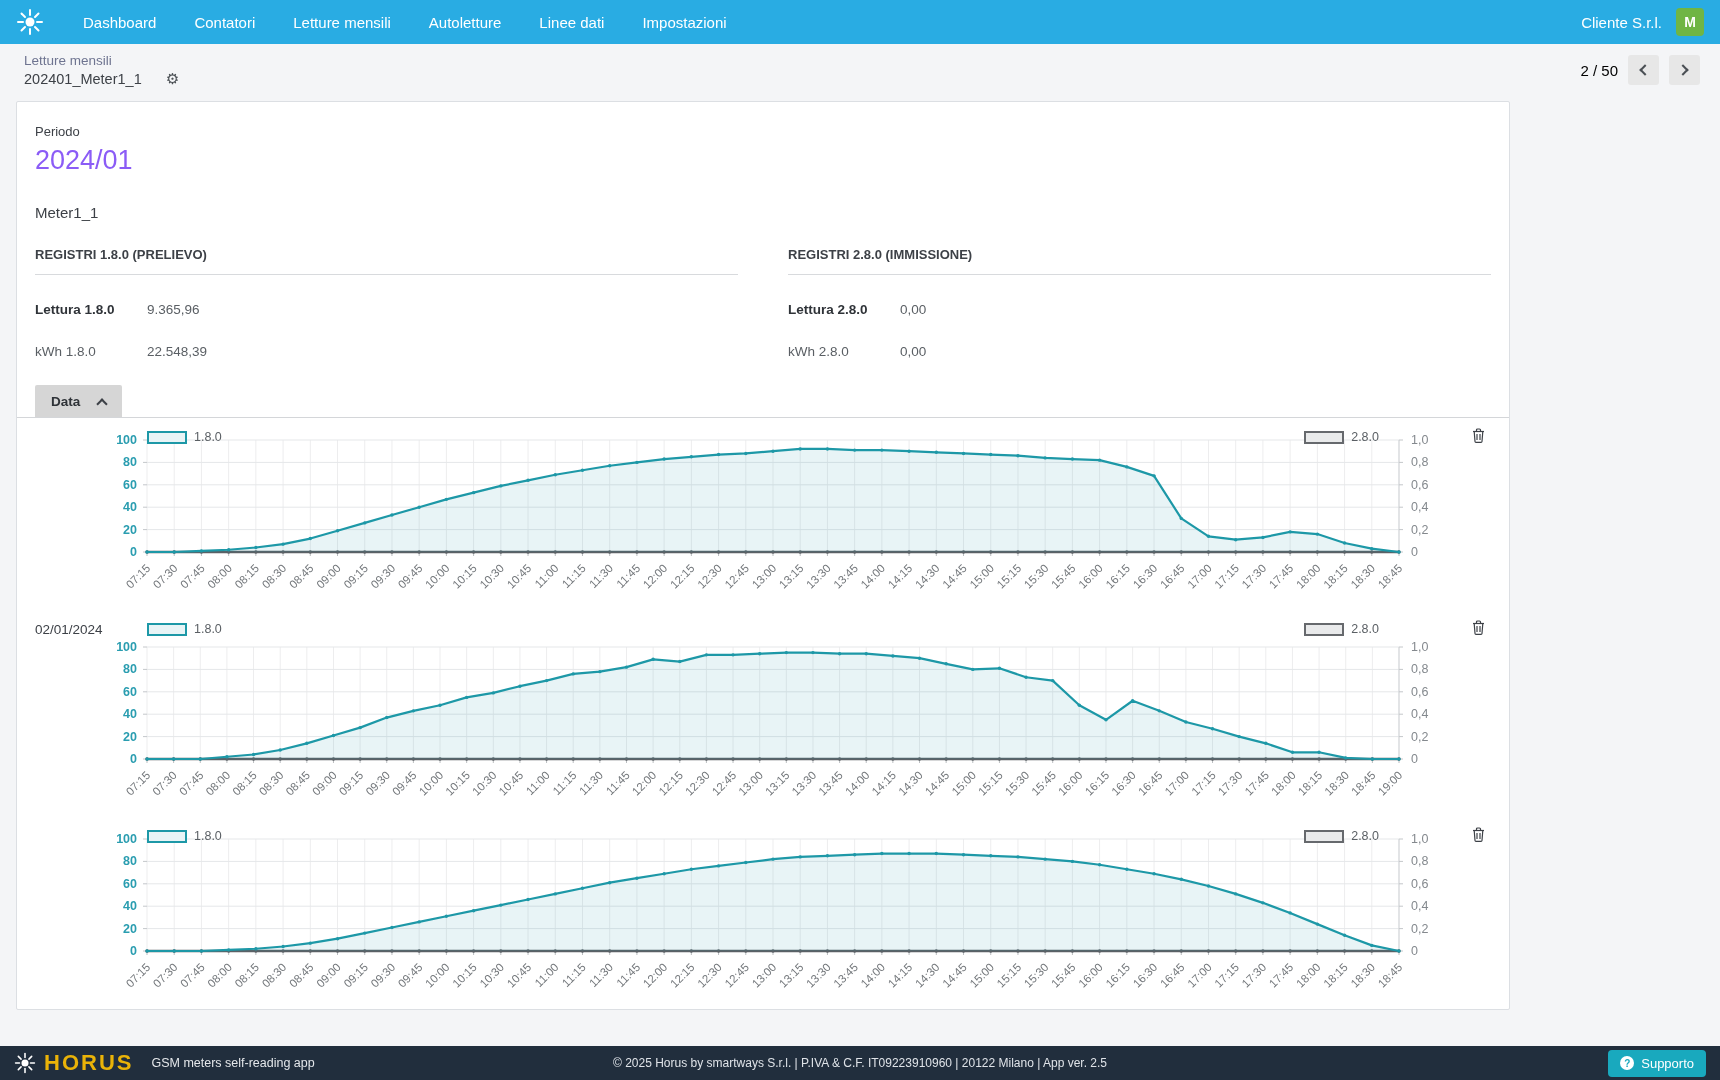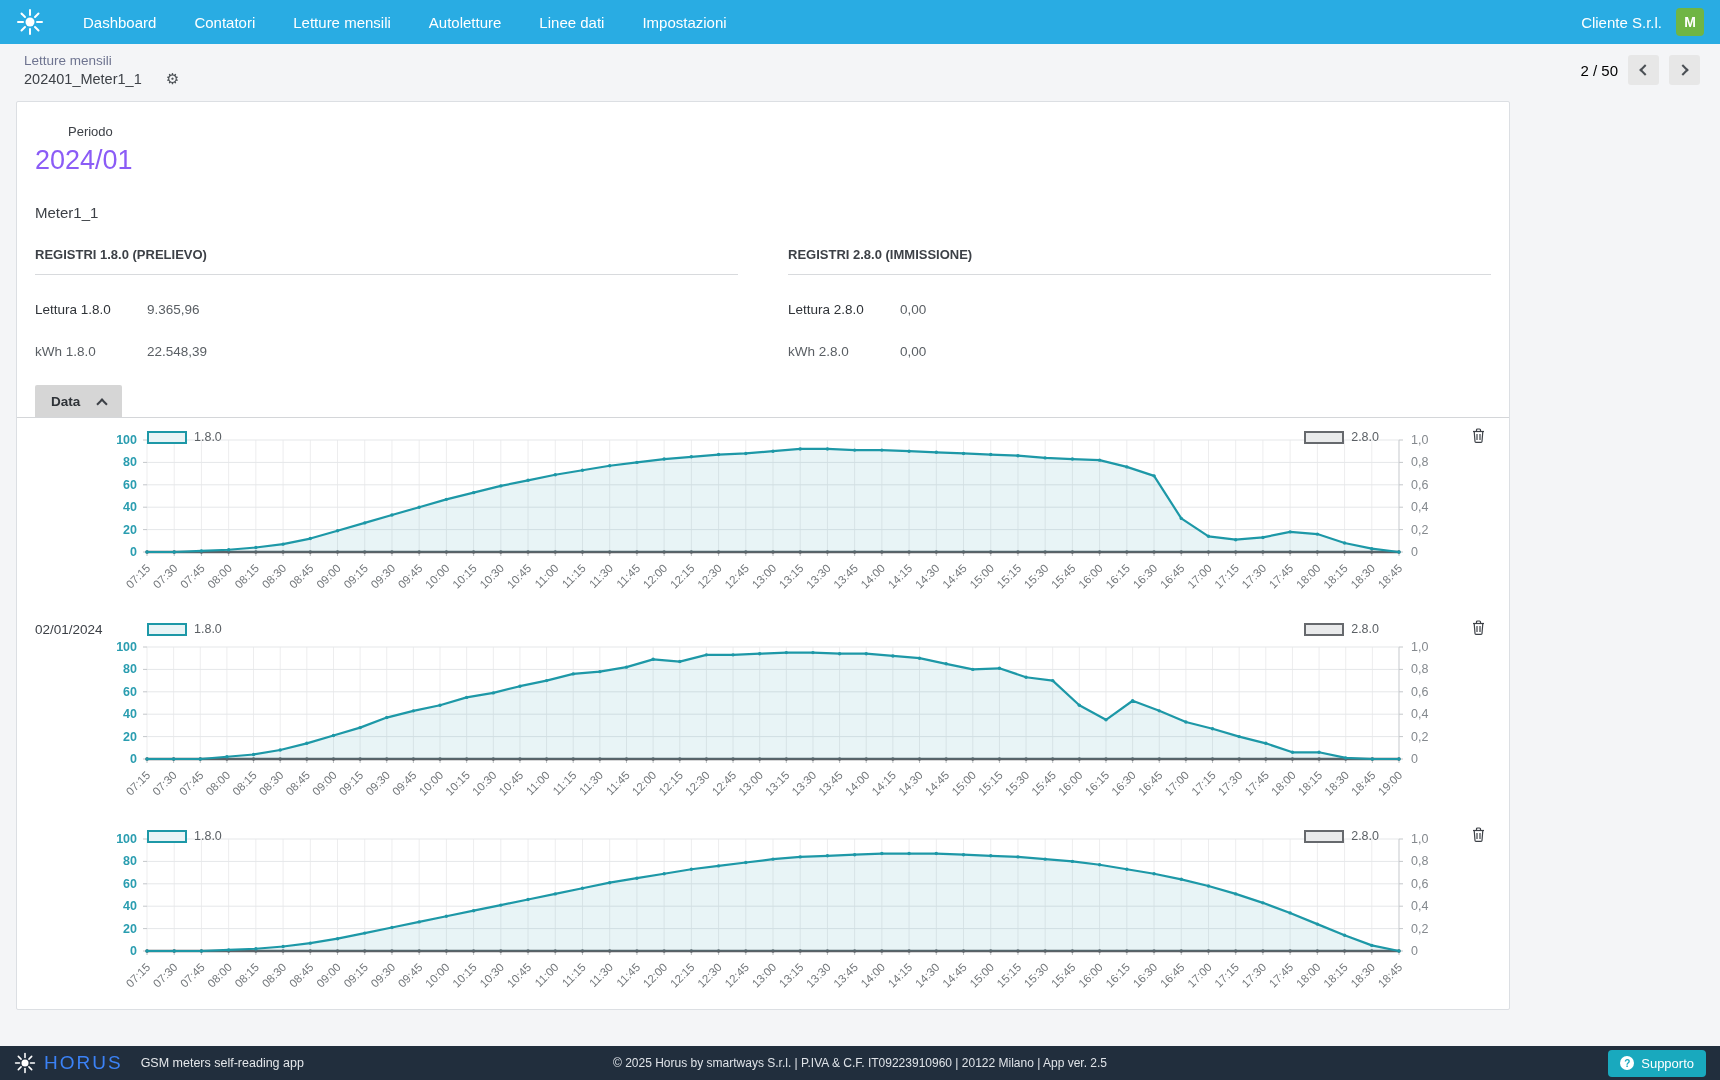--- a/index.html
+++ b/index.html
@@ -42,31 +42,31 @@
   .chev { width:8px; height:8px; border-left:2px solid #4a4f54; border-bottom:2px solid #4a4f54; }
   .chev.left  { transform:rotate(45deg); margin-left:3px; }
   .chev.right { transform:rotate(-135deg); margin-right:3px; }
   .chev.up    { border-color:#3d4147; transform:rotate(135deg); margin-top:4px; }
   
   .card {
     margin:10px 16px 0; width:1494px; background:#fff;
     border:1px solid #dcdfe3; border-radius:2px; padding-top:20px;
   }
   .period-block { padding:2px 18px; }
-  .field-label { font-size:13px; color:#3d4147;margin-left:33px; }
+  .field-label { font-size:13px; color:#3d4147; }
   .period-value { font-size:27px; color:#8b5cf6; margin-top:6px; }
   .meter-name { padding:26px 18px 2px; font-size:15px; color:#3d4147; }
   .registers { display:grid; grid-template-columns:1fr 1fr; column-gap:50px; padding:24px 18px 0; }
   .reg-title {
     font-size:13px; font-weight:bold; color:#3d4147;
     padding-bottom:12px; border-bottom:1px solid #d8dadd;
   }
   .reg-row { display:flex; align-items:baseline; margin-top:27px; font-size:13.5px; }
   .reg-label { width:112px; }
-  .reg-label.strong { font-weight:normal; color:#2f3338; }
+  .reg-label.strong { font-weight:bold; color:#2f3338; }
   .reg-label.muted  { color:#5a5f64; }
   .reg-value { color:#5a5f64; }
   .data-row { margin-top:26px; border-bottom:1px solid #d4d6d9; }
   .data-toggle {
     margin-left:18px; background:#d6d6d6; border:none; border-radius:2px 2px 0 0;
     padding:9px 16px 8px; font-family:inherit; font-size:13.5px; font-weight:bold; color:#2f3338;
     display:inline-flex; align-items:center; gap:18px; cursor:pointer;
   }
   
   .chart-block { position:relative; padding:12px 18px 0; }
@@ -84,21 +84,21 @@
     color:#3d4147; cursor:pointer; padding:2px;
   }
   .chart-canvas { margin-top:2px; }
   
   .footer {
     position:absolute; left:0; bottom:0; width:1720px; height:34px;
     background:#212e3d; color:#fff; display:flex; align-items:center; padding:0 14px;
   }
   .footer-brand { display:flex; align-items:center; gap:8px; }
   .footer-logo { width:22px; height:22px; }
-  .footer-name { font-size:19px; font-weight:400; letter-spacing:2px; color:#3b82f6; }
+  .footer-name { font-size:22px; font-weight:700; letter-spacing:2px; color:#eab308; }
   .footer-tag { font-size:12.5px; color:#e4e7ea; margin-left:10px; }
   .footer-center {
     position:absolute; left:0; right:0; text-align:center;
     font-size:12px; color:#dfe3e8; pointer-events:none;
   }
   .support-btn {
     margin-left:auto; background:#19a9be; color:#fff; border:none; border-radius:4px;
     height:27px; padding:0 12px; font-family:inherit; font-size:13px;
     display:flex; align-items:center; gap:7px; cursor:pointer; position:relative; z-index:1;
   }

